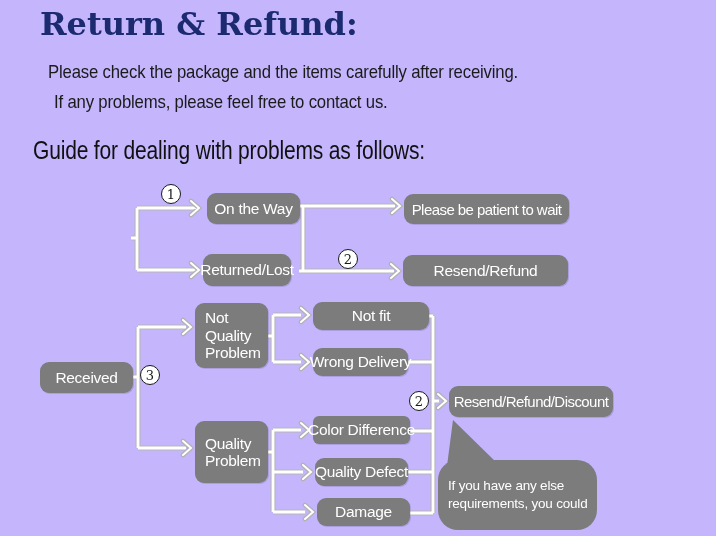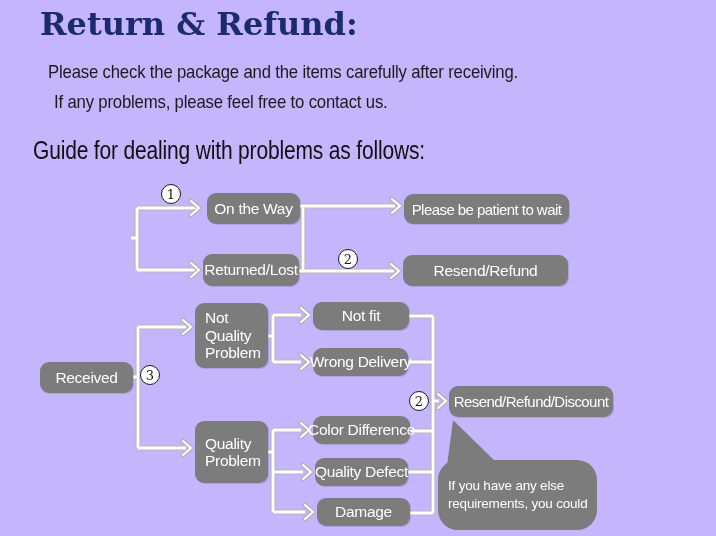--- a/index.html
+++ b/index.html
@@ -24,29 +24,29 @@
   .node{position:absolute;z-index:1;background:#7c7c7c;color:#fff;
         border-radius:9px;display:flex;align-items:center;justify-content:center;
         font-size:15.5px;letter-spacing:-0.3px;white-space:nowrap;
         box-shadow:1px 1px 0 rgba(0,0,0,0.12);}
   .node.multi{flex-direction:column;align-items:flex-start;justify-content:center;
               padding-left:10px;line-height:1.12;box-sizing:border-box;}
   .node.tight{font-size:15px;letter-spacing:-0.55px;}
 
   .n-not-received{left:38px;top:222px;width:93px;height:31px;}
   .n-on-the-way{left:207px;top:193px;width:93px;height:31px;}
-  .n-returned-lost{left:203px;top:254px;width:96px;height:32px;}
+  .n-returned-lost{left:203px;top:254px;width:88px;height:32px;}
   .n-be-patient{left:404px;top:194px;width:165px;height:30px;}
   .n-resend-refund{left:403px;top:255px;width:165px;height:31px;}
   .n-not-quality{left:195px;top:303px;width:73px;height:65px;}
-  .n-not-fit{left:313px;top:302px;width:96px;height:28px;}
+  .n-not-fit{left:313px;top:302px;width:116px;height:28px;}
   .n-wrong-delivery{left:313px;top:348px;width:95px;height:28px;}
   .n-received{left:40px;top:362px;width:93px;height:31px;}
   .n-quality-problem{left:195px;top:421px;width:73px;height:62px;}
-  .n-color-difference{left:313px;top:416px;width:97px;height:28px;}
+  .n-color-difference{left:313px;top:416px;width:97px;height:28px;border-radius:6px;}
   .n-quality-defect{left:315px;top:458px;width:93px;height:28px;}
   .n-damage{left:317px;top:498px;width:93px;height:28px;text-align:center;}
   .n-discount{left:449px;top:386px;width:164px;height:31px;}
 
   .bubble{position:absolute;z-index:1;left:438px;top:460px;width:159px;height:70px;
           background:#7c7c7c;color:#fff;border-radius:20px;
           display:flex;flex-direction:column;justify-content:center;
           padding-left:10px;box-sizing:border-box;
           font-size:13.5px;letter-spacing:-0.2px;line-height:1.3;white-space:nowrap;}
 

